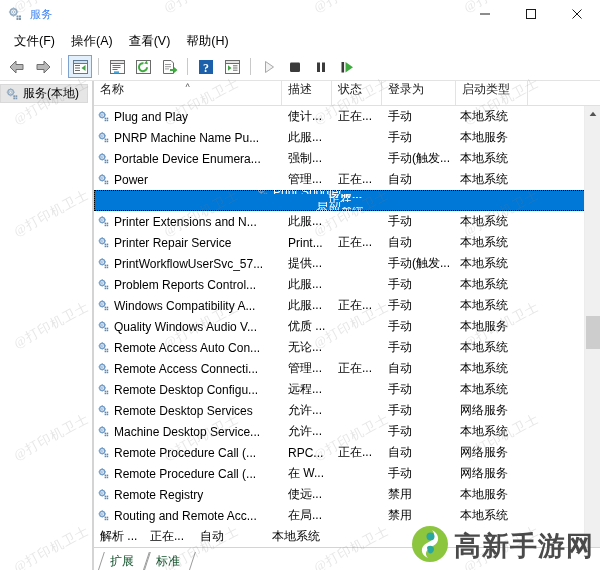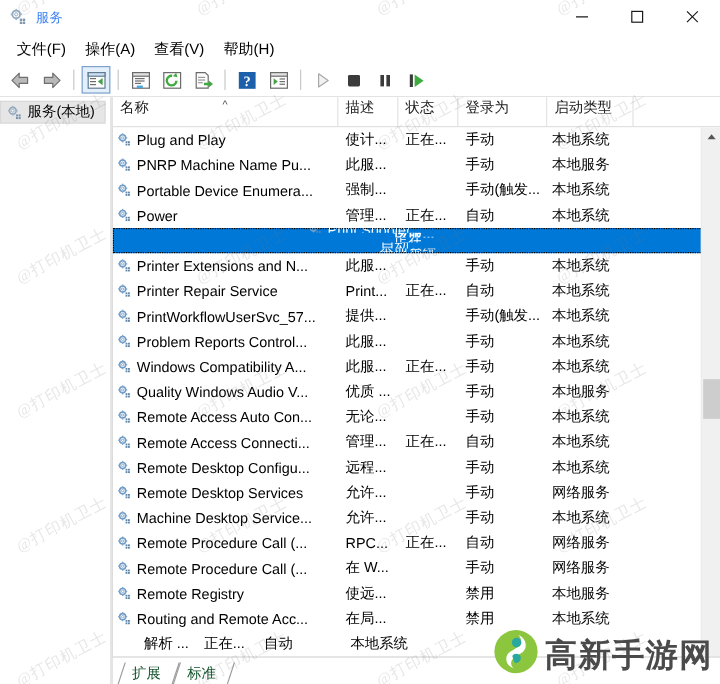--- a/index.html
+++ b/index.html
@@ -1087,21 +1087,21 @@
                   </svg>
                 </span>
                 <span>Routing and Remote Acc...</span>
               </div>
               <div class="cell" style="width: 50px;">在局...</div>
               <div class="cell" style="width: 50px;"></div>
               <div class="cell" style="width: 72px;">禁用</div>
               <div class="cell" style="width: 74px;">本地系统</div>
             </div>
             <div class="row">
-              <div class="cell" style="width: 50px; margin-left: 20px;">解析 ...</div>
+              <div class="cell" style="width: 50px;">解析 ...</div>
               <div class="cell" style="width: 50px;">正在...</div>
               <div class="cell" style="width: 72px;">自动</div>
               <div class="cell" style="width: 74px;">本地系统</div>
             </div>
           </div>
 
         <div class="vscroll">
           <div class="vs-arrow">
             <svg width="8" height="6" viewBox="0 0 8 6">
                 <path d="M4 0.8 L7.4 5 L0.6 5 Z" fill="#555"></path>

